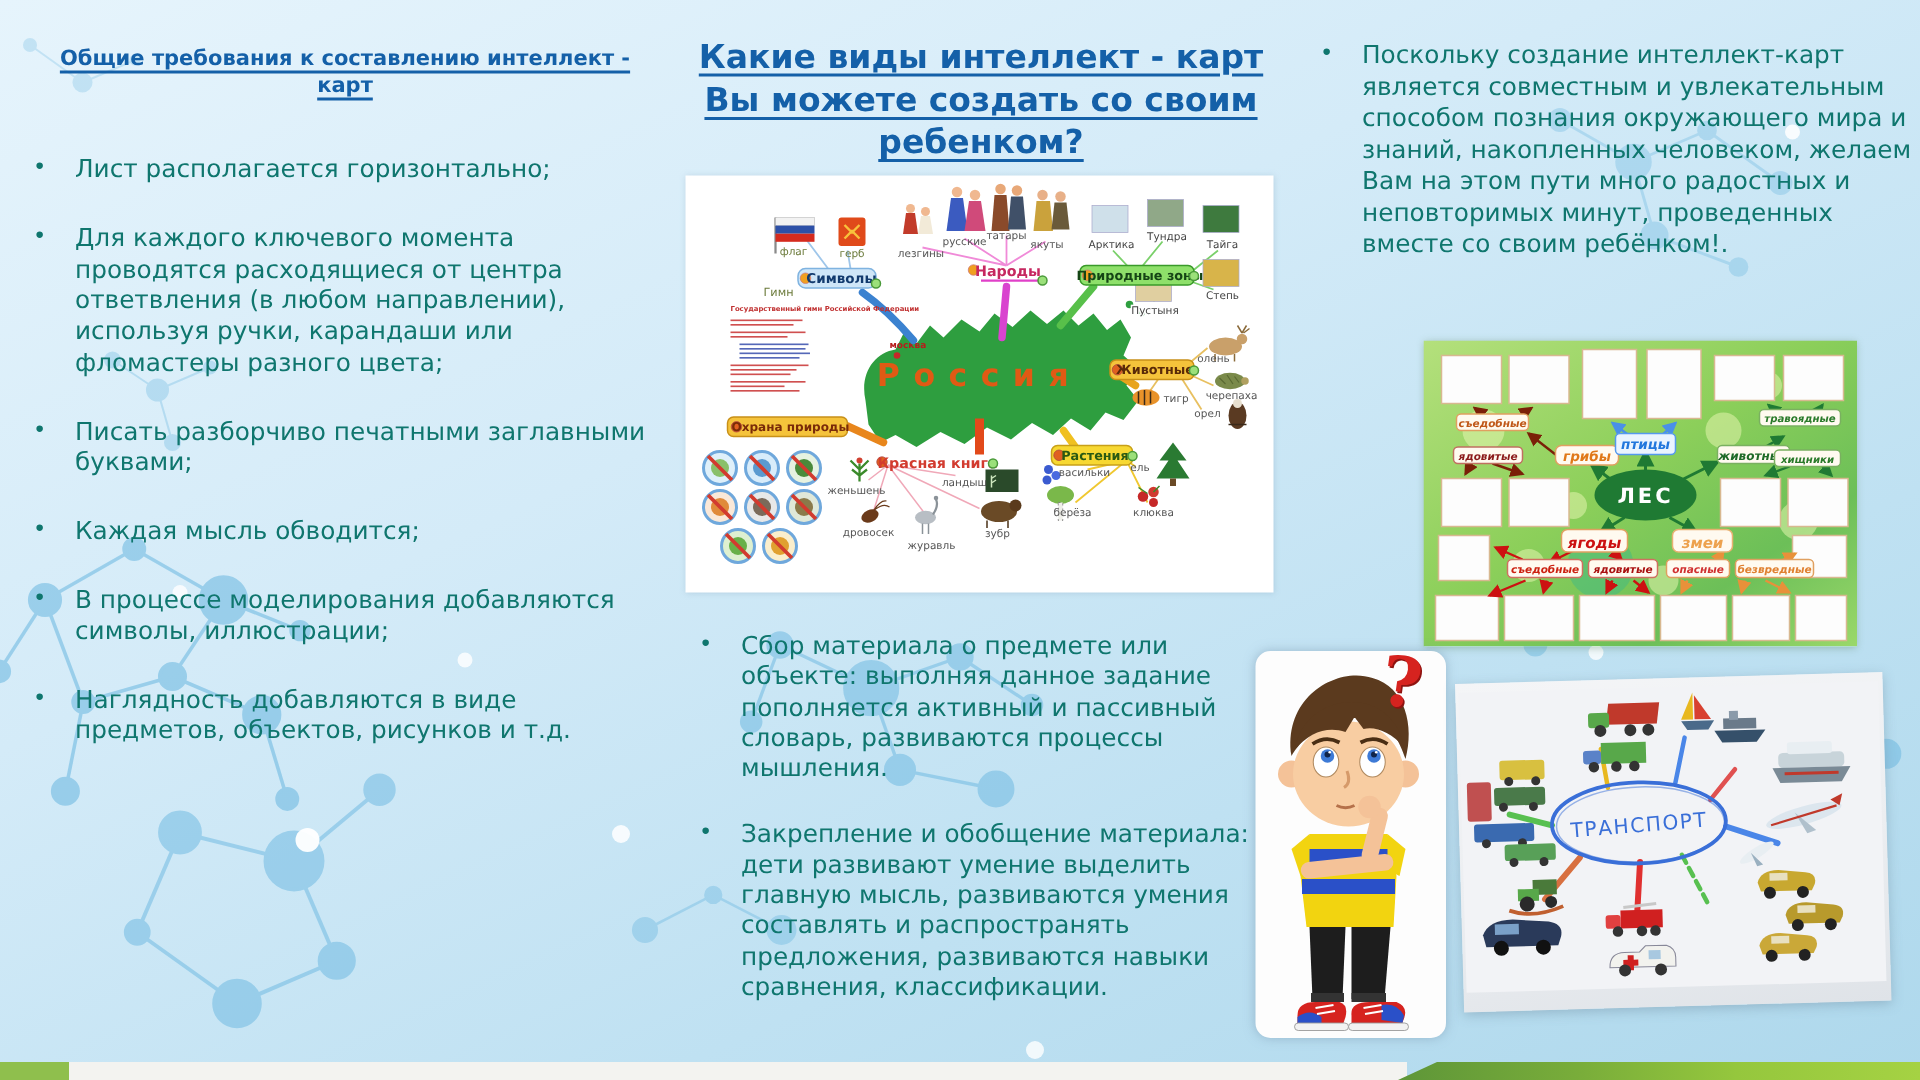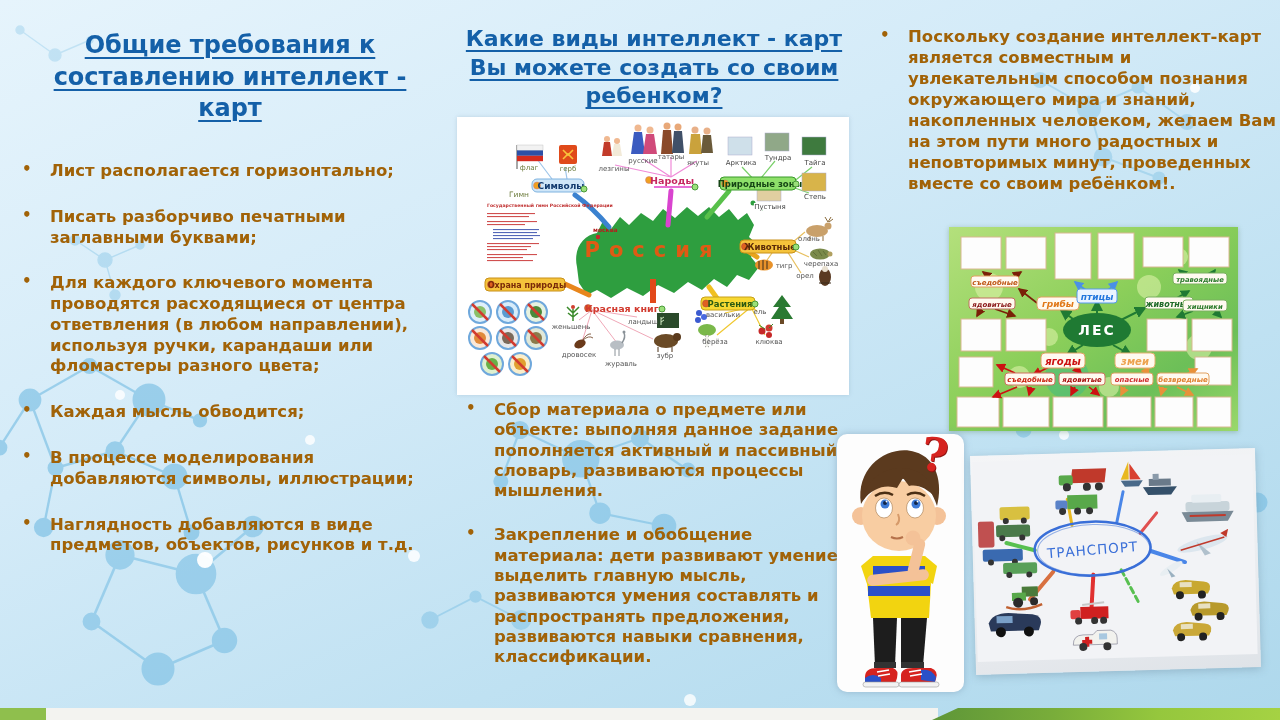--- a/index.html
+++ b/index.html
@@ -9,35 +9,35 @@
     background:linear-gradient(155deg,#e6f4fc 0%,#d4ebf8 38%,#bfe1f2 70%,#aed8ec 100%);
   }
   .layer{position:absolute;inset:0;}
   #bg-pattern{z-index:0;pointer-events:none;}
   .content{z-index:2;}
 
   .col-title{
     color:#1460a8;font-weight:bold;text-align:center;
     text-decoration:underline;text-underline-offset:4px;text-decoration-thickness:2px;
   }
-  .bullets{list-style:none;margin:0;padding:0;color:#a16207;font-weight:bold;}
+  .bullets{list-style:none;margin:0;padding:0;color:#0f766e;font-weight:normal;}
   .bullets li{position:relative;padding-left:36px;}
   .bullets li::before{content:"•";position:absolute;left:8px;top:-1px;font-size:15px;}
 
   .left-col{position:absolute;left:14px;top:30px;width:432px;}
-  .left-col .col-title{font-size:24px;line-height:1.32;margin:0 18px 36px 18px;}
+  .left-col .col-title{font-size:14px;line-height:1.32;margin:0 18px 36px 18px;}
   .left-col .bullets{font-size:16.5px;line-height:1.26;}
   .left-col .bullets li{margin-bottom:25px;}
 
   .mid-col-title{position:absolute;left:458px;top:25px;width:392px;font-size:22px;line-height:1.3;}
   .russia-map{
     position:absolute;left:457px;top:117px;width:392px;height:278px;
     background:#ffffff;box-shadow:0 0 4px rgba(130,160,185,.35);
   }
-  .mid-bullets{position:absolute;left:458px;top:400px;width:388px;font-size:16.5px;line-height:1.23;}
+  .mid-bullets{position:absolute;left:458px;top:421px;width:388px;font-size:16.5px;line-height:1.23;}
   .mid-bullets li{margin-bottom:24px;}
 
   .right-bullets{position:absolute;left:872px;top:27px;width:404px;font-size:16.5px;line-height:1.27;}
 
   .forest-map{
     position:absolute;left:949px;top:227px;width:289px;height:204px;
     box-shadow:0 1px 5px rgba(90,130,90,.4);
   }
   .boy-card{
     position:absolute;left:837px;top:434px;width:127px;height:258px;
@@ -208,22 +208,22 @@
     <circle cx="1064" cy="435" r="5" opacity="0.8"></circle>
   </g>
 </svg>
 
 <div class="layer content">
 
   <div class="left-col">
     <div class="col-title">Общие требования к составлению интеллект - карт</div>
     <ul class="bullets">
       <li>Лист располагается горизонтально;</li>
+      <li>Для каждого ключевого момента проводятся расходящиеся от центра ответвления (в любом направлении), используя ручки, карандаши или фломастеры разного цвета;</li>
       <li>Писать разборчиво печатными заглавными буквами;</li>
-      <li>Для каждого ключевого момента проводятся расходящиеся от центра ответвления (в любом направлении), используя ручки, карандаши или фломастеры разного цвета;</li>
       <li>Каждая мысль обводится;</li>
       <li>В процессе моделирования добавляются символы, иллюстрации;</li>
       <li>Наглядность добавляются в виде предметов, объектов, рисунков и т.д.</li>
     </ul>
   </div>
 
   <div class="col-title mid-col-title">Какие виды интеллект - карт Вы можете создать со своим ребенком?</div>
 
   <div class="russia-map">
     <svg width="392" height="278" viewBox="0 0 392 278">

